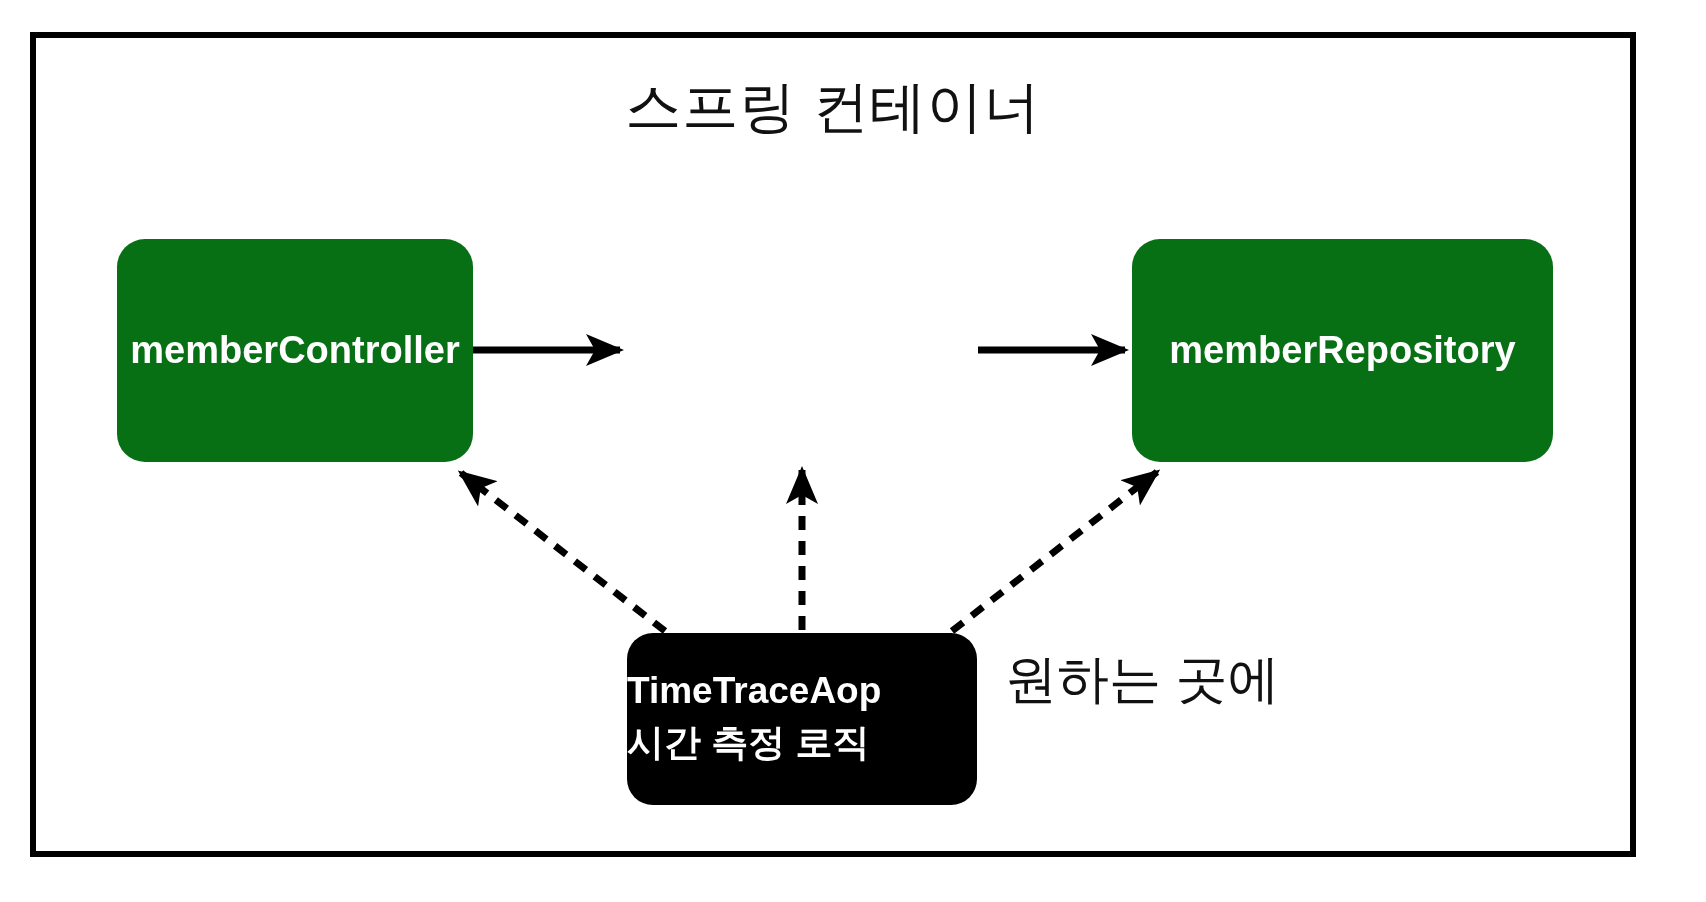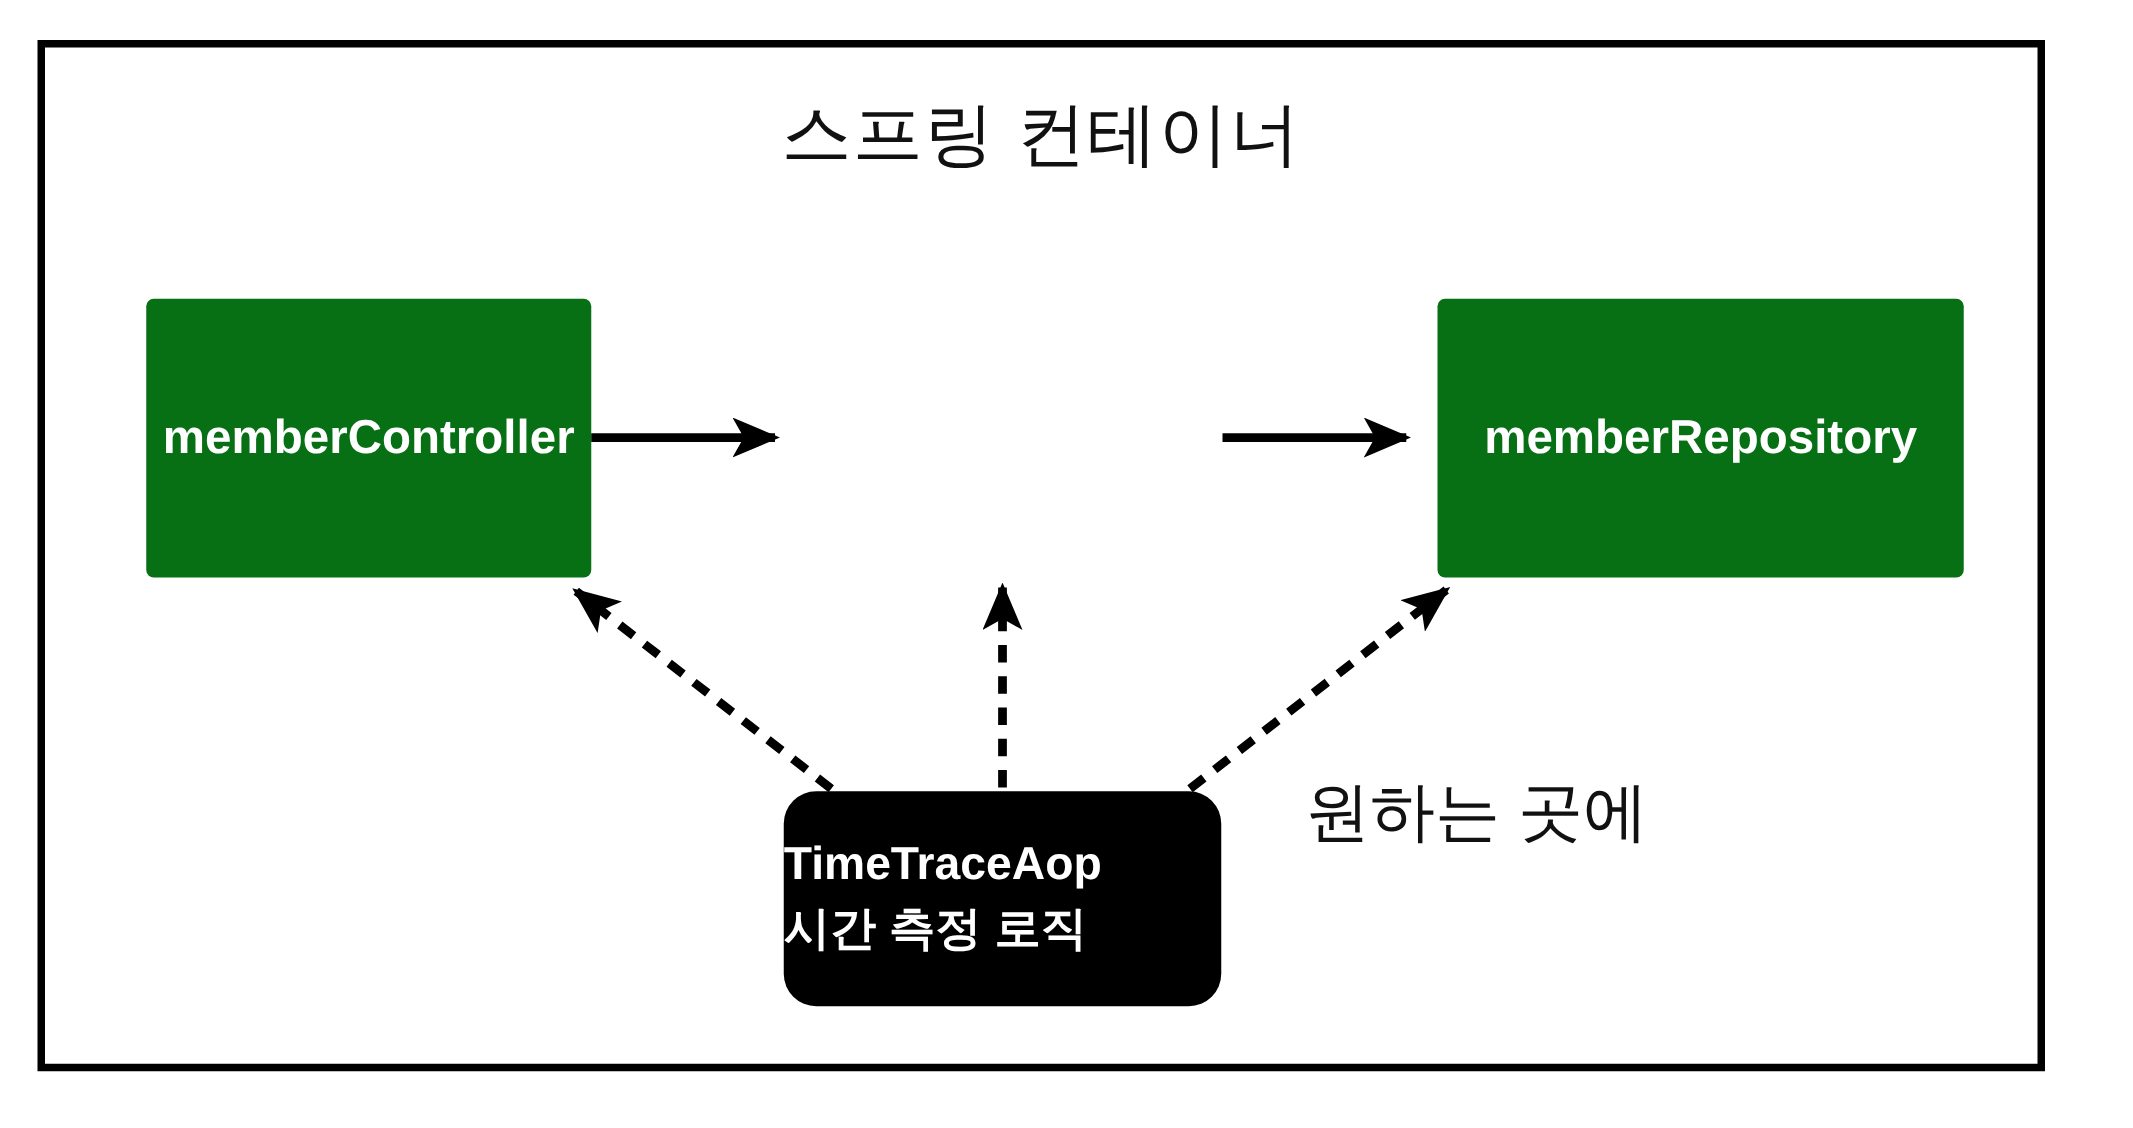--- a/index.html
+++ b/index.html
@@ -32,34 +32,34 @@
     width: 1606px;
     text-align: center;
     font-size: 56px;
     font-weight: 400;
     color: #111111;
     letter-spacing: 1px;
   }
   .bean-box {
     position: absolute;
     background: var(--bean-fill, #077015);
-    border-radius: 6px;
+    border-radius: 28px;
     display: flex;
     align-items: center;
     justify-content: center;
   }
   .bean-box .bean-label {
     color: var(--text-on-box, #ffffff);
     font-size: 38px;
     font-weight: 700;
     white-space: nowrap;
   }
   #bean-controller { left: 117px; top: 239px; width: 356px; height: 223px; }
   #bean-service    { left: 627px; top: 239px; width: 351px; height: 223px; }
-  #bean-repository { left: 1132px; top: 239px; width: 421px; height: 223px; margin-left: 18px; }
+  #bean-repository { left: 1132px; top: 239px; width: 421px; height: 223px; }
 
   .aop-box {
     position: absolute;
     left: 627px;
     top: 633px;
     width: 350px;
     height: 172px;
     background: var(--aop-fill, #000000);
     border-radius: 26px;
     display: flex;
@@ -76,27 +76,26 @@
   }
   .aop-line2 {
     color: var(--text-on-box, #ffffff);
     font-size: 37px;
     font-weight: 700;
     white-space: nowrap;
   }
   .note {
     position: absolute;
     left: 1005px;
-    top: 612px;
+    top: 641px;
     font-size: 52px;
     font-weight: 400;
     color: #111111;
     line-height: 77px;
     white-space: nowrap;
-    margin-left: 39px;
   }
   .arrows {
     position: absolute;
     left: 0;
     top: 0;
     width: 1706px;
     height: 902px;
     pointer-events: none;
   }
   .arrow-line {

